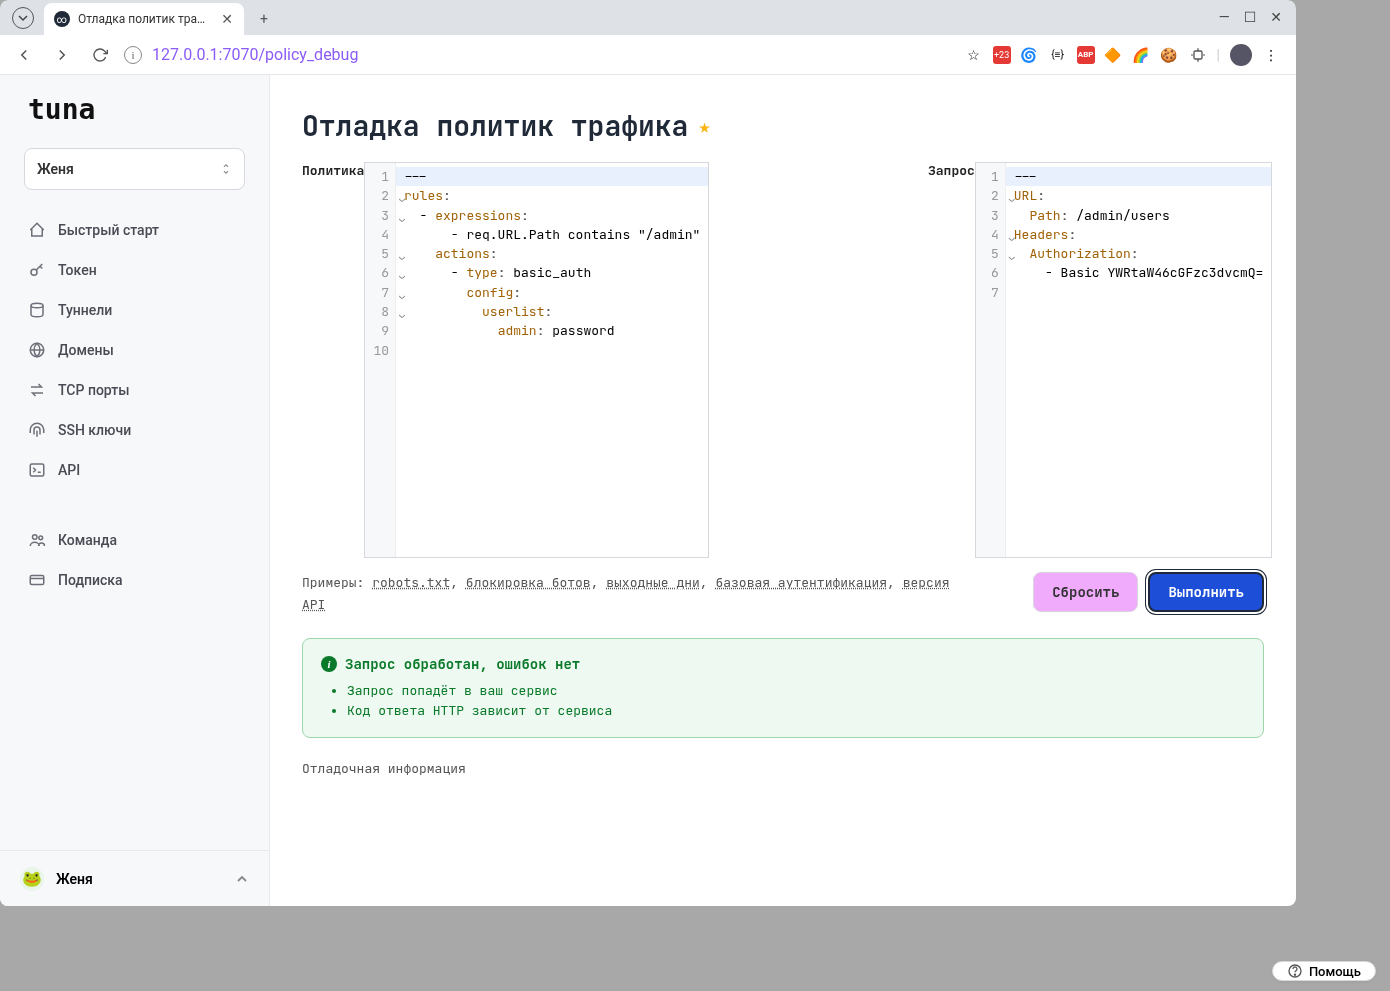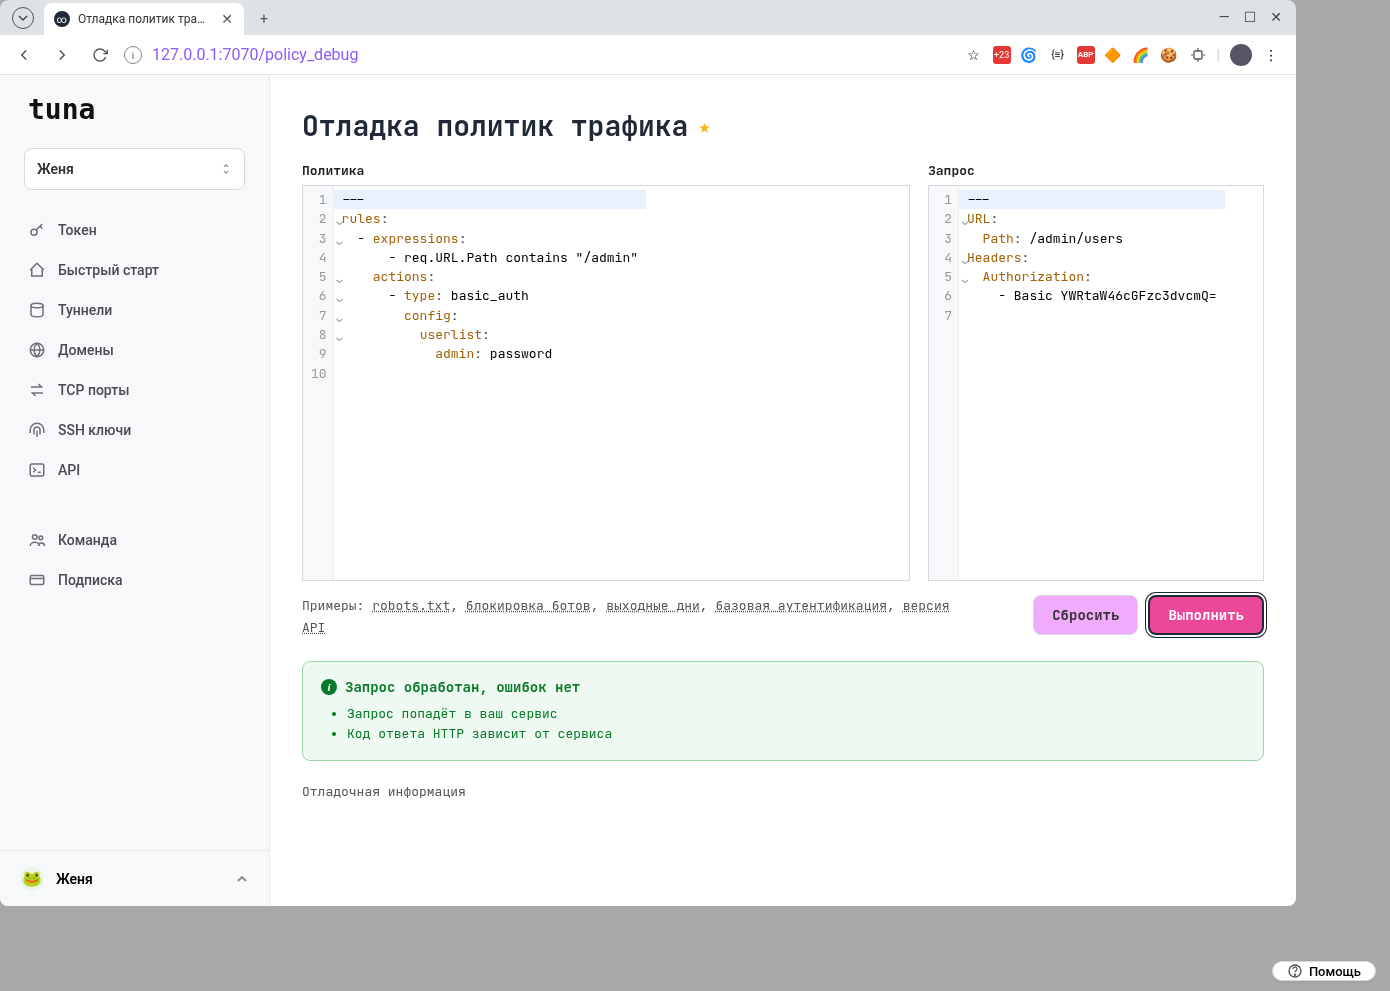--- a/index.html
+++ b/index.html
@@ -42,39 +42,39 @@
 .avatar { width: 24px; height: 24px; background: #e8f5e9; border-radius: 50%; display: flex; align-items: center; justify-content: center; font-size: 16px; }
 .user-name { font-weight: 600; font-size: 14px; flex: 1; }
 .sidebar-footer svg { width: 14px; height: 14px; color: #888; }
 
 
 .main { flex: 1; padding: 32px 32px 24px 32px; overflow: auto; }
 .page-title { font-family: "JetBrains Mono", Menlo, Consolas, monospace; font-size: 28px; font-weight: 700; color: #1f2937; display: flex; align-items: center; gap: 10px; margin-bottom: 18px; }
 .star { color: #f9b616; font-size: 20px; }
 
 .editors { display: flex; gap: 18px; }
-.editor-col { display: flex; flex-direction: column; flex: 1; }
+.editor-col { display: flex; flex-direction: row; flex: 1; }
 .editor-col.left { flex: 0 0 608px; }
 .editor-label { font-family: "JetBrains Mono", Menlo, Consolas, monospace; font-size: 13px; font-weight: 700; margin-bottom: 6px; color: #222; }
 .editor { border: 1px solid #d7d7de; height: 396px; font-family: "JetBrains Mono", Menlo, Consolas, monospace; font-size: 13px; display: flex; background: #fff; overflow: hidden; }
 .gutter { background: #f7f8fa; border-right: 1px solid #eee; color: #999; text-align: right; padding: 4px 6px 4px 8px; user-select: none; min-width: 30px; }
 .gutter .ln { height: 19.3px; line-height: 19.3px; position: relative; }
 .fold { position: absolute; right: -16px; top: 3px; color: #888; font-size: 10px; }
 .code { padding: 4px 8px; line-height: 19.3px; white-space: pre; }
 .k { color: #a16207; }
 .p { color: #555; }
 .hl { background: #e8f0fe; display: block; margin: 0 -8px; padding: 0 8px; }
 
 .examples-row { display: flex; align-items: flex-start; justify-content: space-between; margin-top: 14px; gap: 32px; }
 .examples-text { font-family: "JetBrains Mono", Menlo, Consolas, monospace; font-size: 13px; color: #555; line-height: 22px; max-width: 660px; }
 .examples-text a { color: #555; text-decoration: underline dotted; cursor: pointer; }
 .actions { display: flex; gap: 10px; }
 .btn { height: 40px; padding: 0 18px; border-radius: 8px; font-family: "JetBrains Mono", Menlo, Consolas, monospace; font-weight: 700; font-size: 14px; cursor: pointer; display: flex; align-items: center; }
 .btn-secondary { background: #f0abfc; border: 1px solid #d7d7de; color: #333; }
-.btn-primary { background: #ec4899; color: #fff; border: 2px solid #1f2937; box-shadow: 0 0 0 2px #fff, 0 0 0 3px #1f2937; }
+.btn-primary { background: #1d4ed8; color: #fff; border: 2px solid #1f2937; box-shadow: 0 0 0 2px #fff, 0 0 0 3px #1f2937; }
 
 .result-box { margin-top: 22px; border: 1px solid #9dd6a8; border-radius: 8px; background: #eef9f1; padding: 16px 18px; font-family: "JetBrains Mono", Menlo, Consolas, monospace; }
 .result-heading { color: #0a7a2a; font-weight: 700; font-size: 14px; display: flex; align-items: center; gap: 8px; margin-bottom: 8px; }
 .info-circle { width: 16px; height: 16px; border-radius: 50%; background: #0a7a2a; color: #fff; display: inline-flex; align-items: center; justify-content: center; font-size: 11px; font-style: italic; font-family: serif; }
 .result-list { list-style: disc; margin-left: 26px; color: #0a7a2a; font-size: 13px; line-height: 20px; }
 
 .debug-label { font-family: "JetBrains Mono", Menlo, Consolas, monospace; font-size: 13px; color: #555; margin-top: 22px; }
 
 .help-fab { position: fixed; bottom: 10px; right: 14px; height: 20px; padding: 0 14px; border-radius: 18px; background: #fff; border: 1px solid #d7d7de; display: flex; align-items: center; gap: 6px; font-size: 13px; font-weight: 500; cursor: pointer; box-shadow: 0 1px 3px rgba(0,0,0,.06); }
 .help-fab svg { width: 16px; height: 16px; color: #555; }
@@ -148,30 +148,30 @@
     <div class="logo">tuna</div>
     <div class="team-select">
       <span>Женя</span>
       <svg viewBox="0 0 12 20">
           <path d="M3 7 L6 4 L9 7 M3 13 L6 16 L9 13" fill="none" stroke="#888" stroke-width="1.5"></path>
         </svg>
     </div>
     <nav class="nav">
       <div class="nav-item">
         <svg viewBox="0 0 24 24" fill="none" stroke="currentColor" stroke-width="2">
+            <path d="M3 12l9-9 9 9M5 10v10h14V10"></path>
+          </svg>
+        <span>Быстрый старт</span>
+      </div>
+      <div class="nav-item">
+        <svg viewBox="0 0 24 24" fill="none" stroke="currentColor" stroke-width="2">
             <circle cx="8" cy="15" r="4"></circle>
             <path d="M11 12l8-8M16 7l3 3"></path>
           </svg>
         <span>Токен</span>
-      </div>
-      <div class="nav-item">
-        <svg viewBox="0 0 24 24" fill="none" stroke="currentColor" stroke-width="2">
-            <path d="M3 12l9-9 9 9M5 10v10h14V10"></path>
-          </svg>
-        <span>Быстрый старт</span>
       </div>
       <div class="nav-item">
         <svg viewBox="0 0 24 24" fill="none" stroke="currentColor" stroke-width="2">
             <ellipse cx="12" cy="6" rx="8" ry="3"></ellipse>
             <path d="M4 6v12c0 1.7 3.6 3 8 3s8-1.3 8-3V6"></path>
           </svg>
         <span>Туннели</span>
       </div>
       <div class="nav-item">
         <svg viewBox="0 0 24 24" fill="none" stroke="currentColor" stroke-width="2">

